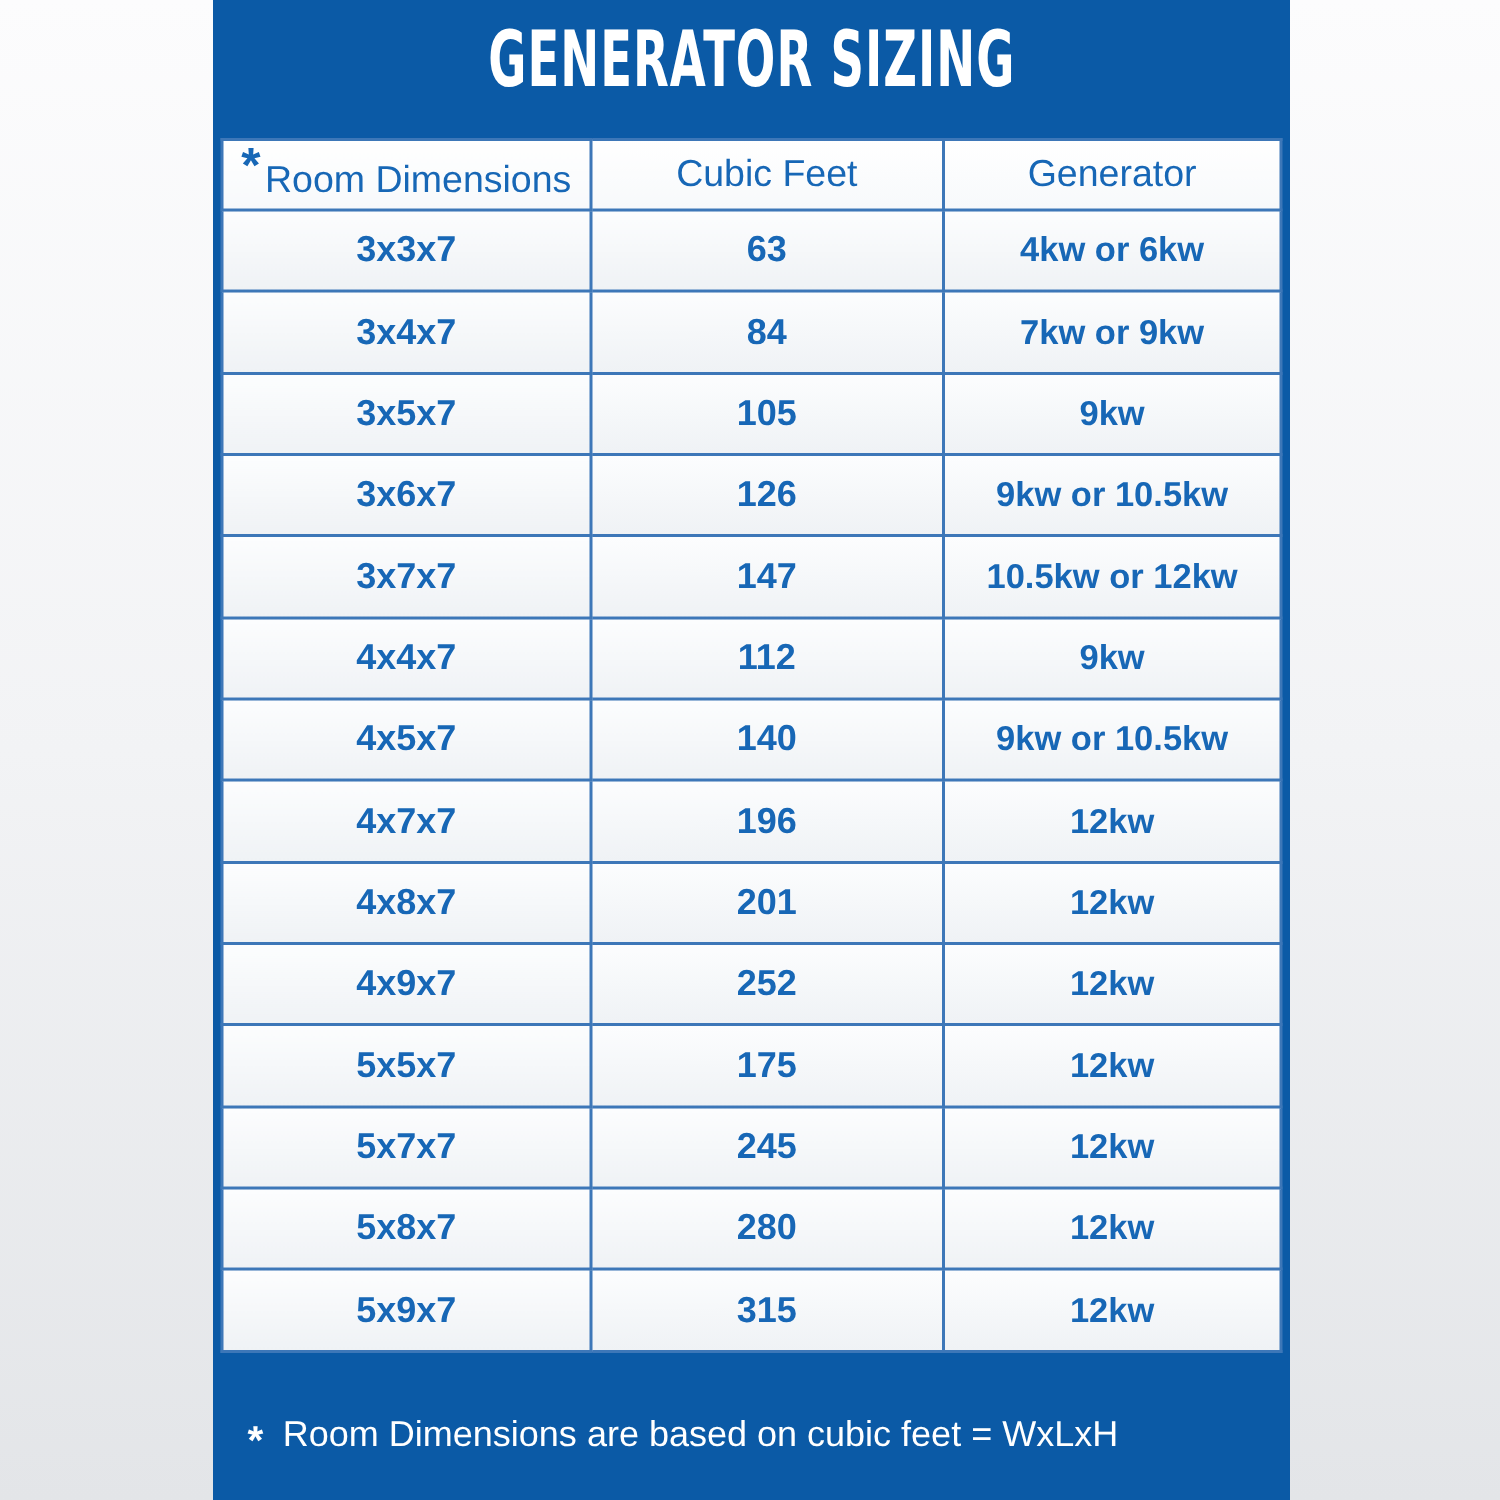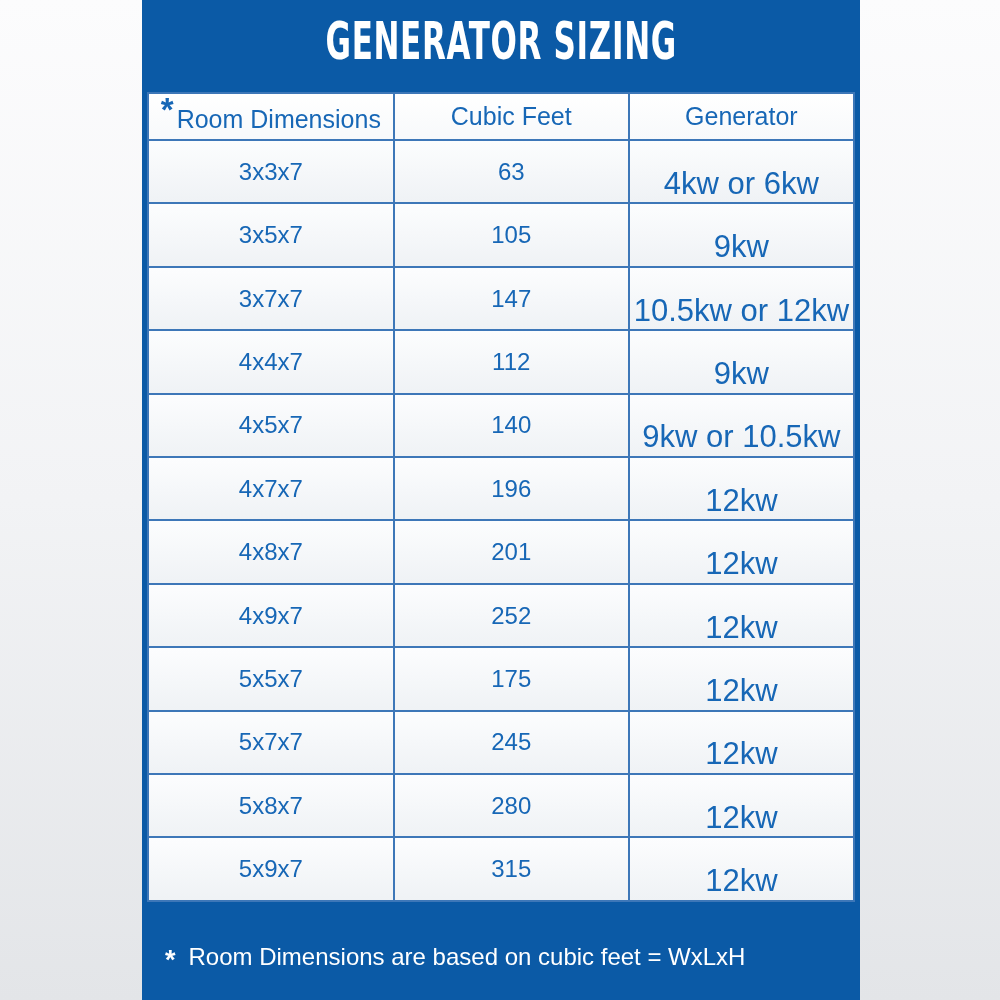--- a/index.html
+++ b/index.html
@@ -44,20 +44,21 @@
     height: 810px;
     border-collapse: collapse;
     table-layout: fixed;
   }
   table.sizing th, table.sizing td {
     border: 2px solid #3d77b8;
     text-align: center;
     vertical-align: middle;
     color: #1767b6;
     padding: 0;
+    font-weight: bold;
   }
   table.sizing thead th {
     background: linear-gradient(180deg, #ffffff 0%, #f7f9fb 100%);
     font-weight: normal;
     font-size: 25px;
     height: 45px;
   }
   table.sizing tbody td {
     background: linear-gradient(180deg, #fcfdfe 0%, #eff2f5 100%);
     font-size: 24px;
@@ -65,22 +66,22 @@
   }
   .hdr-ast {
     font-weight: bold;
     font-size: 33px;
     position: relative;
     top: -7px;
     margin-right: 3px;
   }
   .gen-text {
     position: relative;
-    top: 12px;
-    font-size: 31px;
+    top: 0;
+    font-size: 23px;
     display: inline-block;
   }
   .footer-band {
     flex: 1 1 auto;
     display: flex;
     align-items: center;
     padding-left: 23px;
     color: #ffffff;
     font-size: 24px;
   }
@@ -122,23 +123,33 @@
             </th>
           </tr>
         </thead>
         <tbody>
             <tr>
               <td><span>3x3x7</span></td>
               <td><span>63</span></td>
               <td><span class="gen-text">4kw or 6kw</span></td>
             </tr>
             <tr>
+              <td><span>3x4x7</span></td>
+              <td><span>84</span></td>
+              <td><span class="gen-text">7kw or 9kw</span></td>
+            </tr>
+            <tr>
               <td><span>3x5x7</span></td>
               <td><span>105</span></td>
               <td><span class="gen-text">9kw</span></td>
+            </tr>
+            <tr>
+              <td><span>3x6x7</span></td>
+              <td><span>126</span></td>
+              <td><span class="gen-text">9kw or 10.5kw</span></td>
             </tr>
             <tr>
               <td><span>3x7x7</span></td>
               <td><span>147</span></td>
               <td><span class="gen-text">10.5kw or 12kw</span></td>
             </tr>
             <tr>
               <td><span>4x4x7</span></td>
               <td><span>112</span></td>
               <td><span class="gen-text">9kw</span></td>

